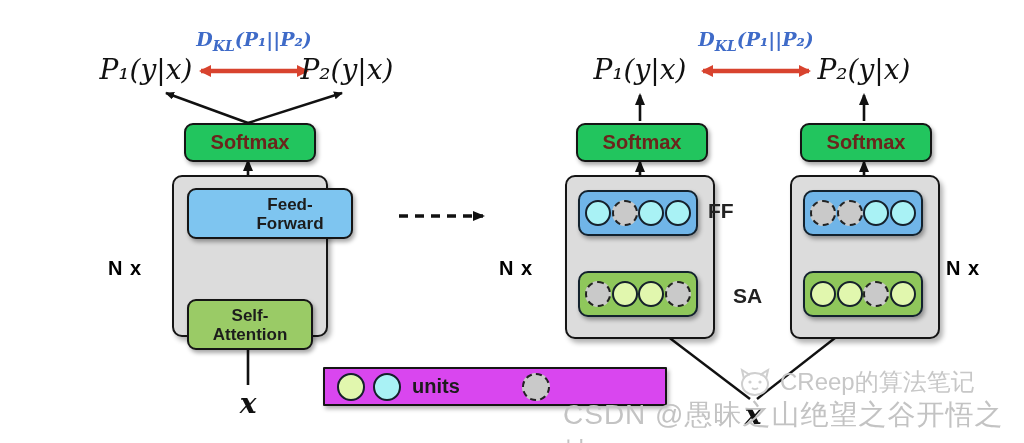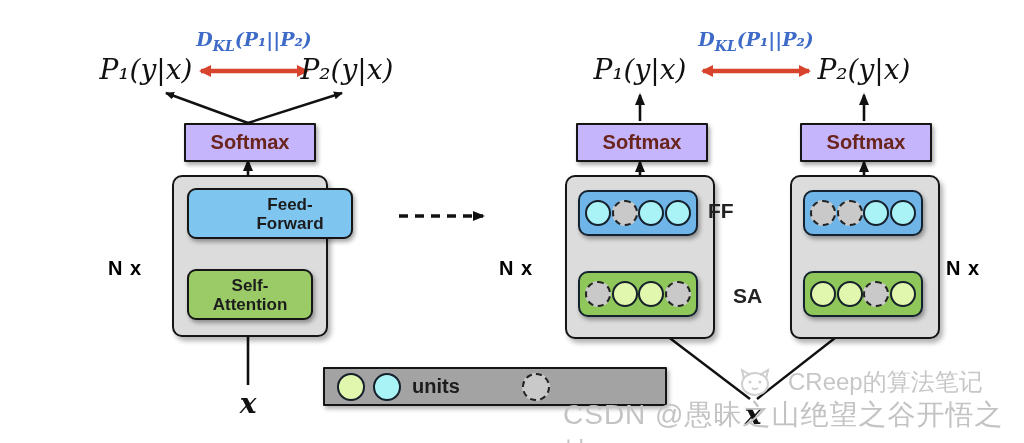--- a/index.html
+++ b/index.html
@@ -5,59 +5,59 @@
   html,body{margin:0;padding:0;background:#ffffff;}
   #canvas{
     position:relative;width:1024px;height:443px;background:#ffffff;overflow:hidden;
     font-family:"Liberation Sans","DejaVu Sans",sans-serif;color:#1a1a1a;
   }
   .abs{position:absolute;}
   .math{font-family:"DejaVu Serif","Liberation Serif",serif;font-style:italic;font-size:28px;color:#111;}
   .dkl{font-family:"DejaVu Serif","Liberation Serif",serif;font-style:italic;font-weight:bold;font-size:19px;color:#3f6bc8;}
   .dkl sub{font-size:14px;}
   .softmax{
-    width:128px;height:35px;border:2.5px solid #151515;border-radius:1px;
-    background:#c4b5fd;display:flex;align-items:center;justify-content:center;
+    width:128px;height:35px;border:2.5px solid #151515;border-radius:9px;
+    background:#22c55e;display:flex;align-items:center;justify-content:center;
     font-size:20px;font-weight:bold;color:#6b241c;box-shadow:2px 3px 4px rgba(0,0,0,0.35);
   }
   .container-box{
     border:2px solid #151515;border-radius:10px;background:#dcdcdc;
     box-shadow:3px 4px 5px rgba(0,0,0,0.3);
   }
   .inner-box{
     width:122px;height:47px;border:2.5px solid #151515;border-radius:9px;
     display:flex;flex-direction:column;align-items:center;justify-content:center;
     font-size:17px;line-height:19px;font-weight:bold;color:#1c1c1c;
     box-shadow:2px 3px 4px rgba(0,0,0,0.35);
   }
   .ff-fill{background:#7ec5f0;padding-left:40px;}
-  .sa-fill{background:#9acb66;}
+  .sa-fill{background:#9acb66;margin-top:30px;}
   .unit-row{
     width:120px;height:46px;border:2.5px solid #13222e;border-radius:10px;
     display:flex;align-items:center;justify-content:space-between;padding:0 5px;box-sizing:border-box;
     box-shadow:2px 3px 4px rgba(0,0,0,0.35);
   }
   .ff-row{background:#70b5e8;}
   .sa-row{background:#8fc75b;}
   .unit{width:26px;height:26px;border-radius:50%;border:2.5px solid #15202b;box-sizing:border-box;flex:none;}
   .ff-row .unit.active{background:#a9f2f5;}
   .sa-row .unit.active{background:#e1f7ae;}
   .unit.dropped{background:#c9c9c9;border:2.5px dashed #222;}
   .side-label{font-size:20px;color:#000000;font-weight:bold;letter-spacing:1px;}
   .short-label{font-size:21px;color:#222;font-weight:bold;}
   .legend{
     display:flex;align-items:center;border:2px solid #151515;border-radius:1px;
-    background:#a3a3a3;box-shadow:2px 3px 4px rgba(0,0,0,0.3);
+    background:#d946ef;box-shadow:2px 3px 4px rgba(0,0,0,0.3);
     padding:0 12px;box-sizing:border-box;font-size:20px;font-weight:bold;color:#1c1c1c;
   }
   .legend .unit{width:28px;height:28px;}
   .lg-green{background:#e1f7ae;}
   .lg-cyan{background:#a9f2f5;}
   .wm{color:#c7c7c7;user-select:none;}
-  .wm1{font-size:24px;display:flex;align-items:center;gap:16px;justify-content:flex-end;}
+  .wm1{font-size:24px;display:flex;align-items:center;gap:8px;justify-content:flex-end;}
   .wm2{font-size:28px;letter-spacing:1px;color:#c3c3c3;}
   .ctr{text-align:center;}
 </style>
 </head>
 <body>
 
 <div id="canvas">
 
   <svg class="abs" style="left:0;top:0" width="1024" height="443" viewBox="0 0 1024 443">
     <defs>

